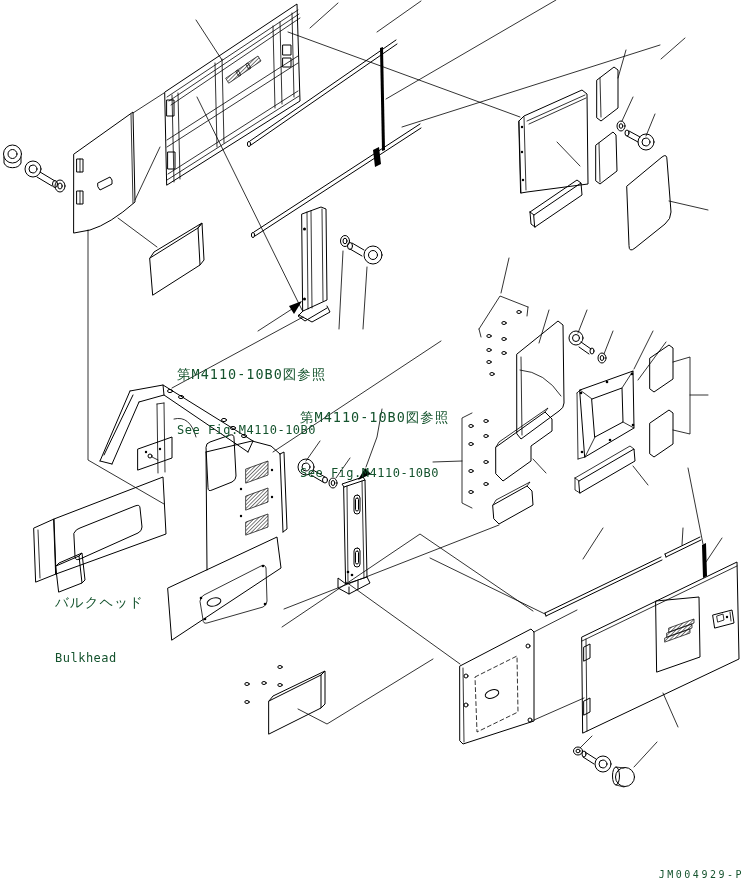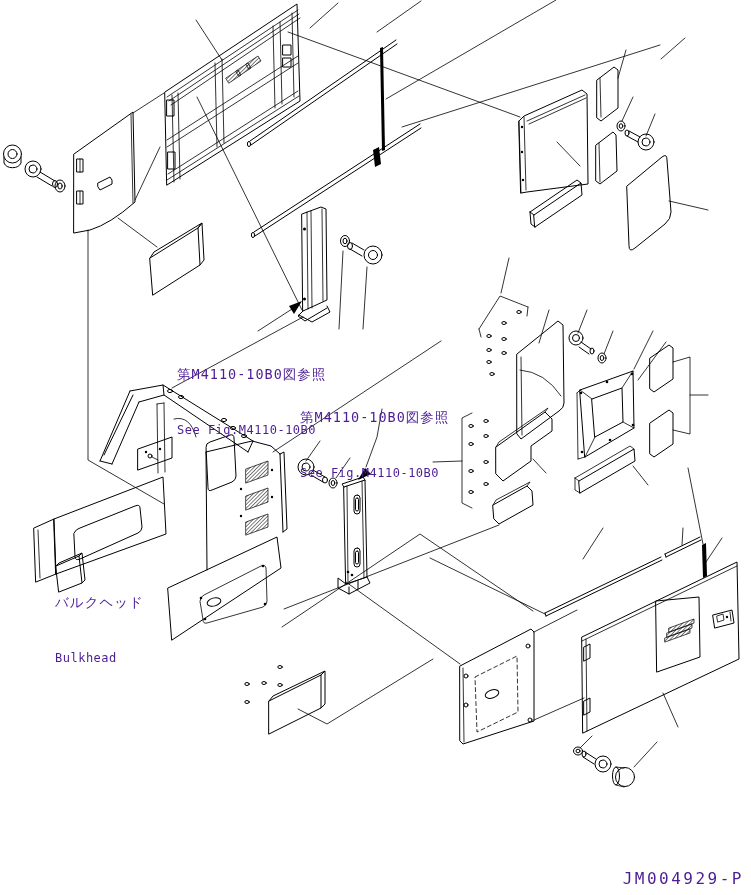--- a/index.html
+++ b/index.html
@@ -4,28 +4,28 @@
 <style>
   html,body{margin:0;padding:0;background:#e8e8e8;}
   #stage{position:relative;width:751px;height:895px;background:#ffffff;overflow:hidden;
          font-family:"DejaVu Sans Mono","Liberation Mono",monospace;}
   #art{position:absolute;left:0;top:0;}
   #art *{stroke:#000;fill:none;stroke-width:1;stroke-linecap:round;stroke-linejoin:round;}
   #art .f{fill:#000;stroke:none;}
   #art .h{fill:url(#hp);stroke:#000;stroke-width:.7;}
   #art .d{stroke-dasharray:4 3;}
   #art .t{stroke-width:.8;}
-  .lbl{position:absolute;color:#4c1d95;white-space:pre;}
+  .lbl{position:absolute;color:#14532d;white-space:pre;}
   .lbl .ln{display:block;line-height:18px;}
   .jp{font-size:13.5px;letter-spacing:1px;}
   .en{font-size:12px;letter-spacing:.5px;}
   #ref1{left:177px;top:327px;}
   #ref2{left:300px;top:370px;}
   #bulk{left:55px;top:555px;}
-  #dwgno{left:0;top:869px;width:744px;text-align:right;font-size:16px;letter-spacing:2.5px;}
+  #dwgno{left:0;top:869px;width:744px;text-align:right;font-size:10px;letter-spacing:2.5px;}
 </style>
 </head>
 <body>
 
 <div id="stage">
 
 <svg id="art" width="751" height="895" viewBox="0 0 751 895">
   <defs>
     <pattern id="hp" patternUnits="userSpaceOnUse" width="2.6" height="2.6" patternTransform="rotate(45)">
       <line x1="0" y1="0" x2="0" y2="2.6" stroke="#000" stroke-width="1.3"></line>

